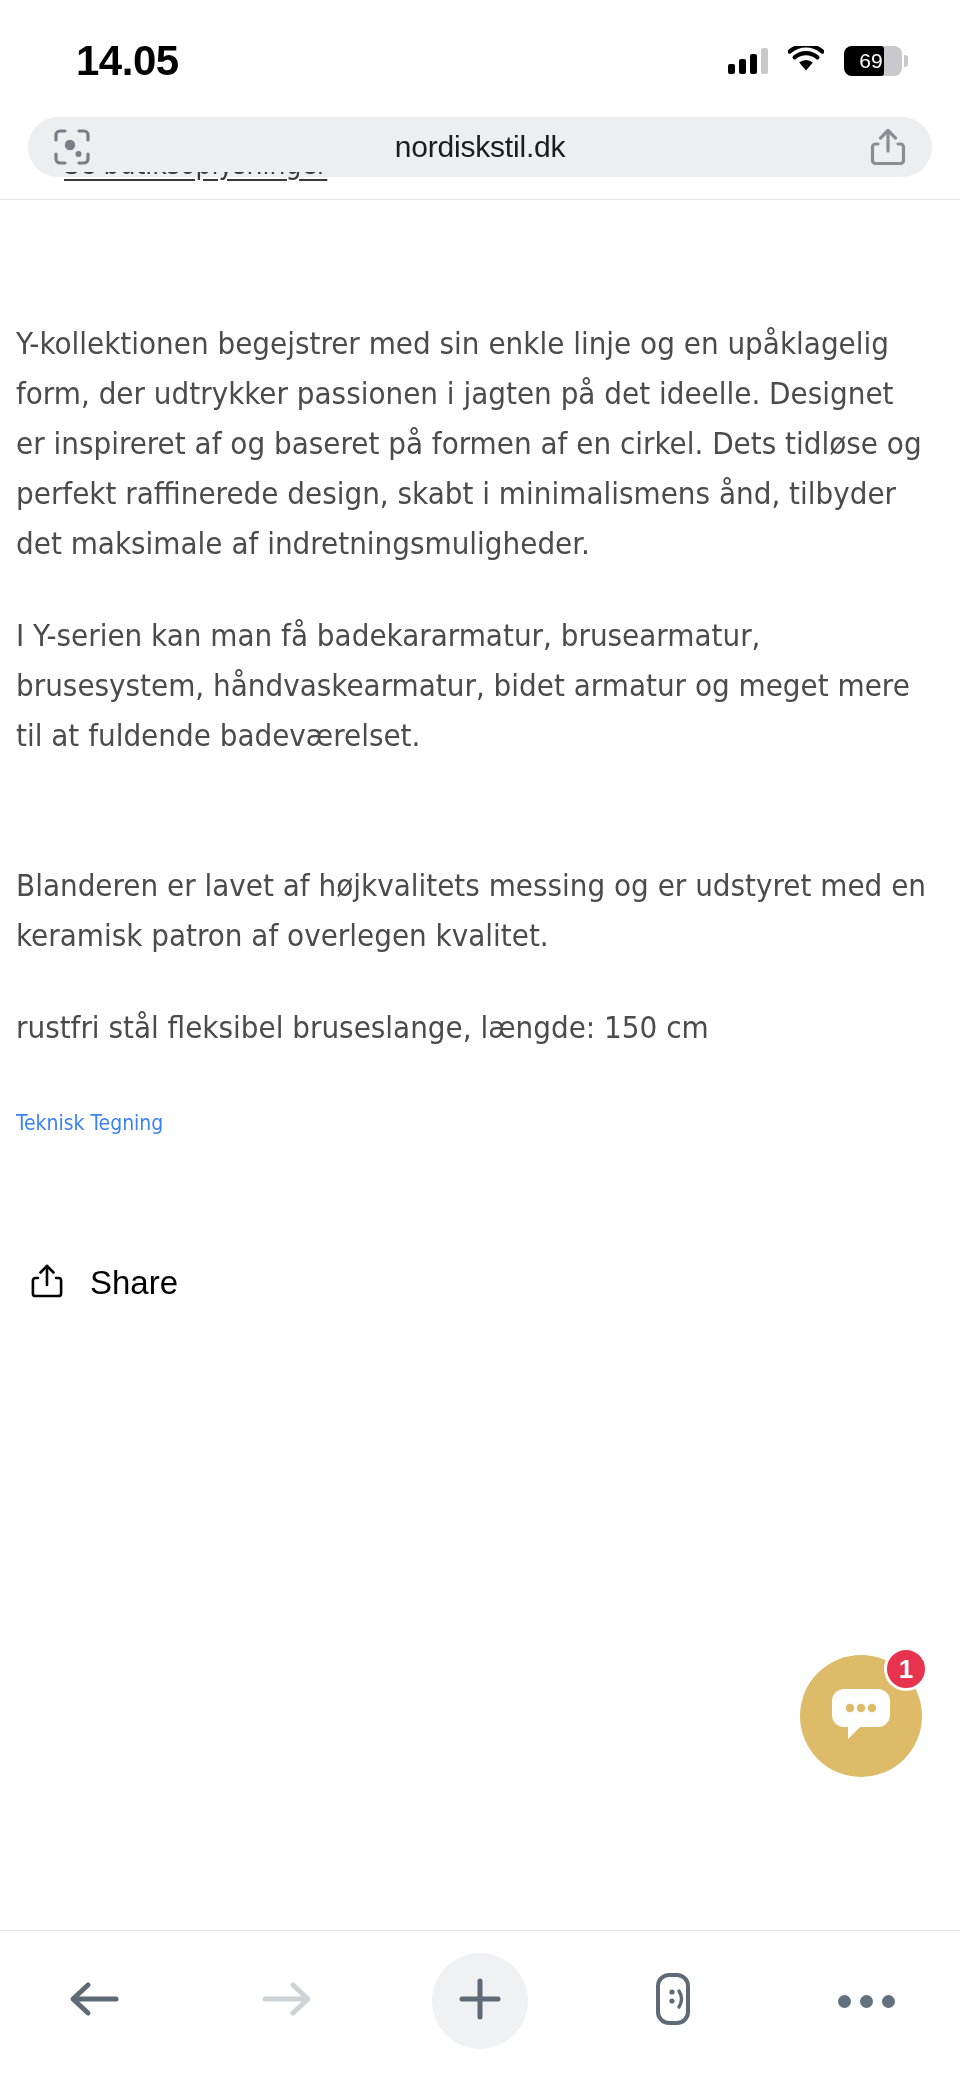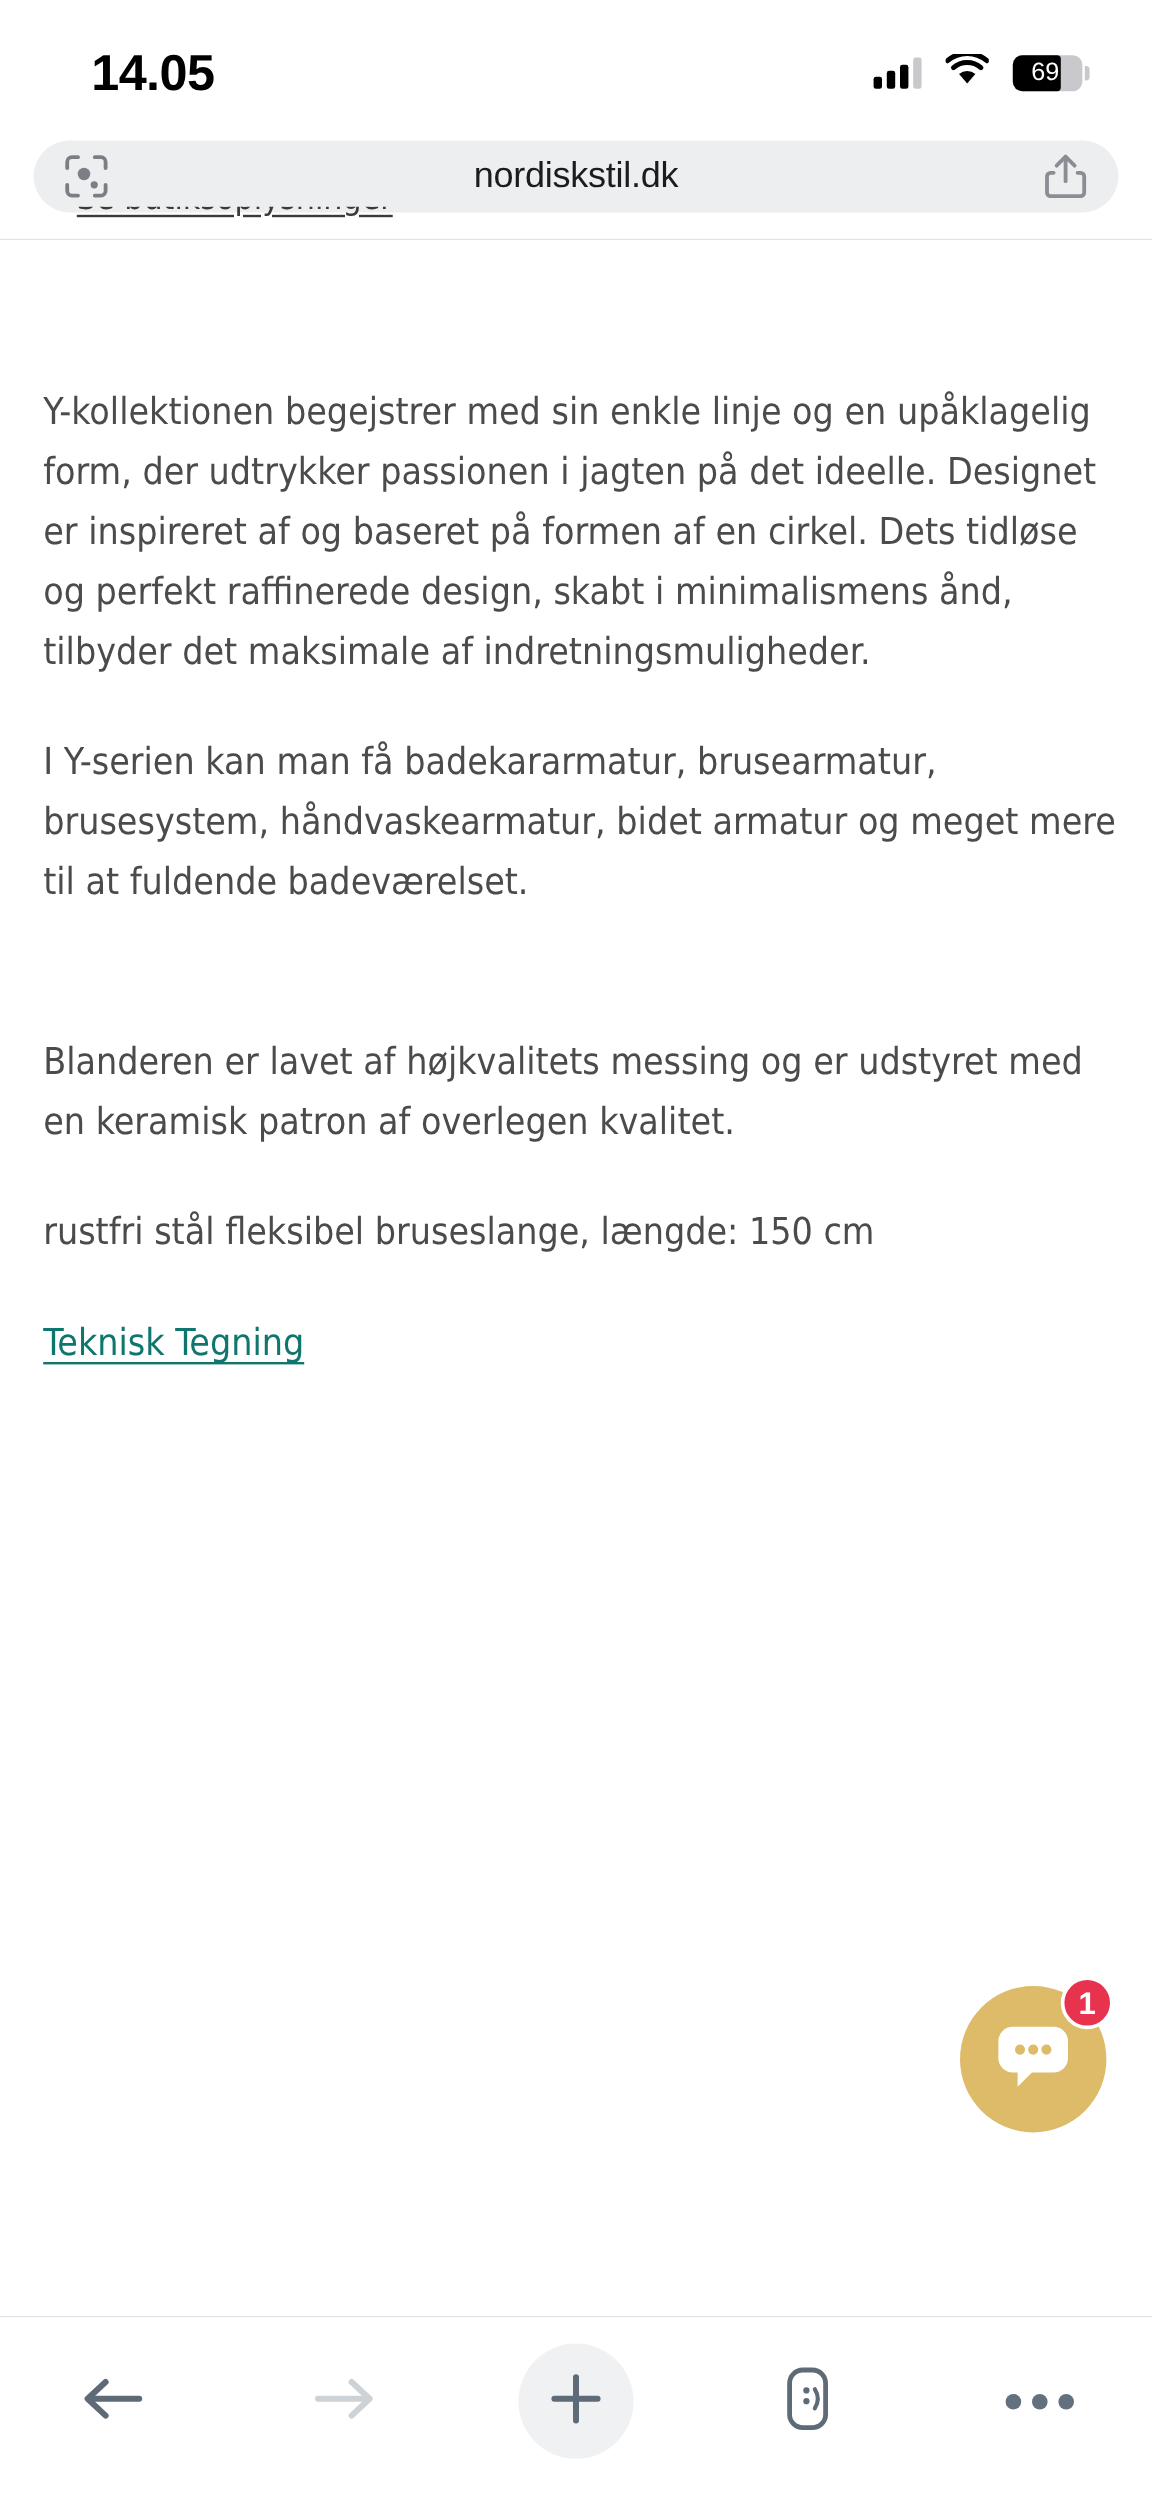--- a/index.html
+++ b/index.html
@@ -80,37 +80,37 @@
     position:absolute; left:64px; top:-24px;
     font-size:28px; color:#3a3a3a;
     text-decoration:underline; text-underline-offset:5px;
     font-family:"DejaVu Sans Condensed","Liberation Sans", sans-serif;
   }
   .hairline{
     height:1px; background:#e3e3e3; width:100%;
   }
 
   .body-text{
-    padding:0 30px 0 36px;
+    padding:0 30px 0 16px;
     font-family:"DejaVu Sans Condensed","Liberation Sans", sans-serif;
     color:#4b4b4b;
     font-size:31px;
     line-height:50px;
     font-stretch:condensed;
   }
   .body-text p{ margin:0; }
   .gap-xl{ height:100px; }
   .gap-md{ height:42px; }
   .spec-list{ line-height:50px; }
 
   .tegning-link{
     display:inline-block;
     font-family:"DejaVu Sans Condensed","Liberation Sans", sans-serif;
-    font-size:31px; color:#0f766e;
-    text-decoration:underline; text-underline-offset:6px;
+    font-size:21px; color:#3b82f6;
+    text-underline-offset:6px;
     text-decoration-thickness:2px;
   }
 
   
   .share-row{
     padding:0 30px; display:flex; align-items:center; gap:26px;
     height:70px;
   }
   .share-label{
     font-size:33px; color:#000; font-weight:400;
@@ -222,20 +222,30 @@
     <div class="gap-md"></div>
     <div class="spec-list">
       <div>rustfri stål fleksibel bruseslange, længde: 150 cm</div>
     </div>
     <div class="gap-md"></div>
     <a class="tegning-link">Teknisk Tegning</a>
   </div>
 
   <div class="gap-xl"></div>
 
+  <div class="share-row">
+    <span>
+      <svg width="34" height="38" viewBox="0 0 34 38">
+        <path d="M17 4 L17 23" stroke="#000" stroke-width="2.6" fill="none" stroke-linecap="round"></path>
+        <path d="M10.5 10.5 L17 4 L23.5 10.5" stroke="#000" stroke-width="2.6" fill="none" stroke-linecap="round" stroke-linejoin="round"></path>
+        <path d="M8 16 H5.5 a2.6 2.6 0 0 0 -2.6 2.6 v12.8 a2.6 2.6 0 0 0 2.6 2.6 h23 a2.6 2.6 0 0 0 2.6 -2.6 V18.6 a2.6 2.6 0 0 0 -2.6 -2.6 H26" stroke="#000" stroke-width="2.6" fill="none" stroke-linecap="round" stroke-linejoin="round"></path>
+      </svg>
+    </span>
+    <span class="share-label">Share</span>
+  </div>
 
 </div>
 
 <div class="chat-widget">
   <div class="chat-circle">
     <span>
       <svg width="66" height="62" viewBox="0 0 66 62">
         <rect x="4" y="6" width="58" height="38" rx="12" fill="#ffffff"></rect>
         <path d="M20 41 L20 56 L33 43 Z" fill="#ffffff"></path>
         <circle cx="22" cy="25" r="4.2" fill="#ddbb68"></circle>

